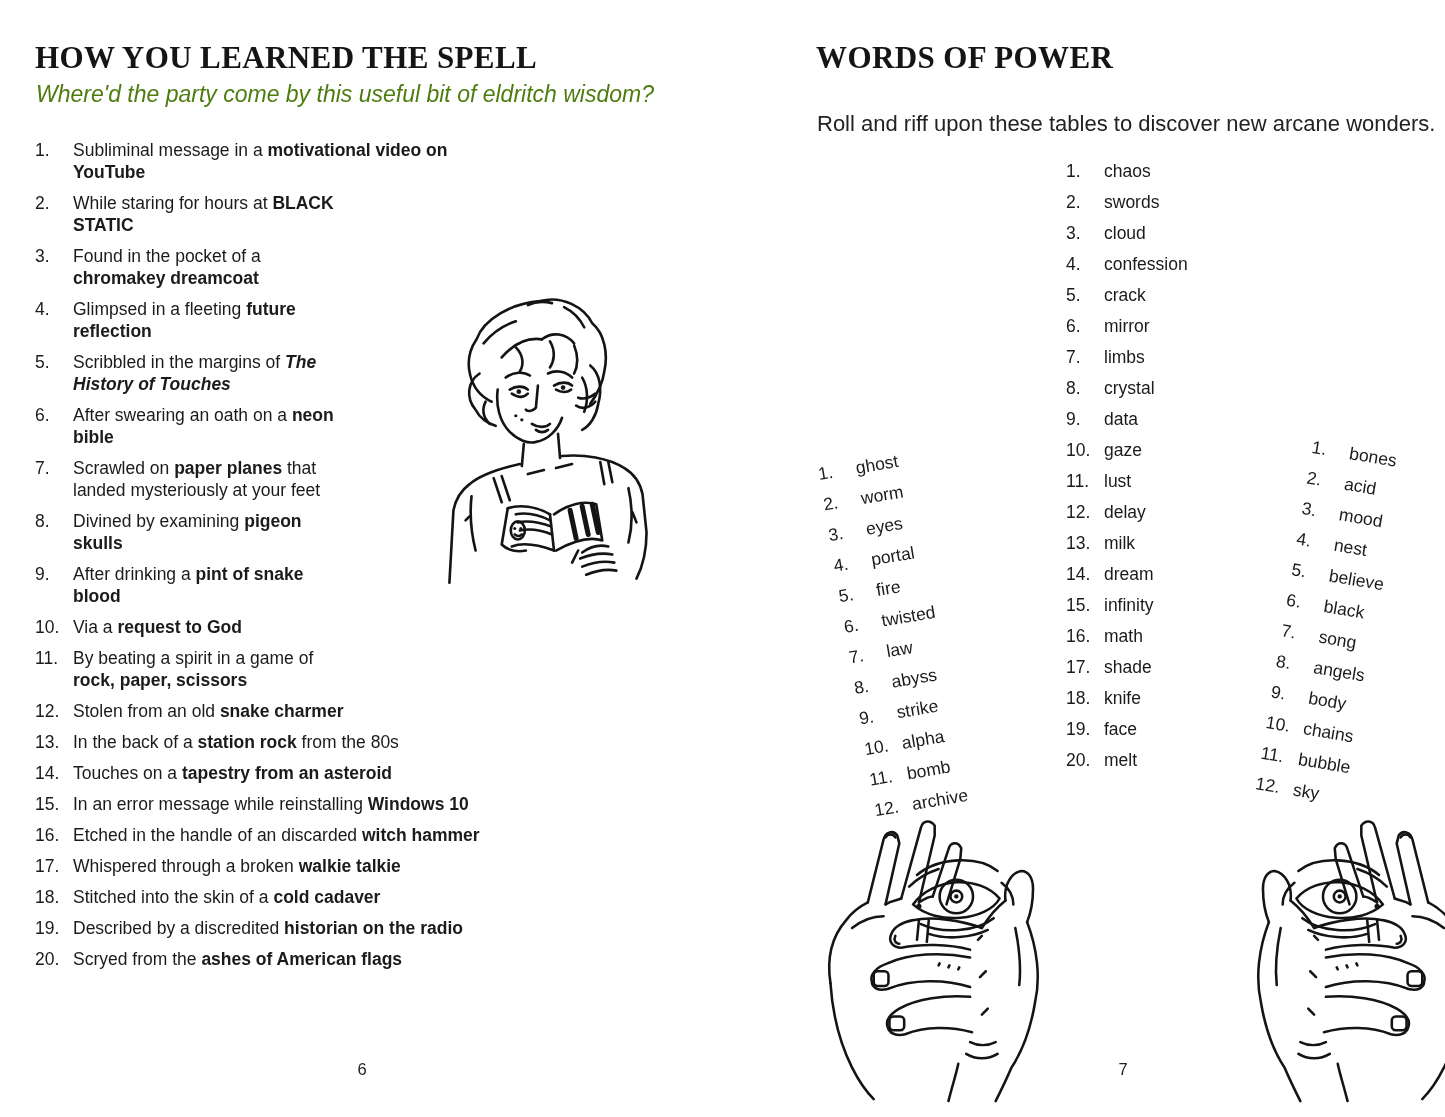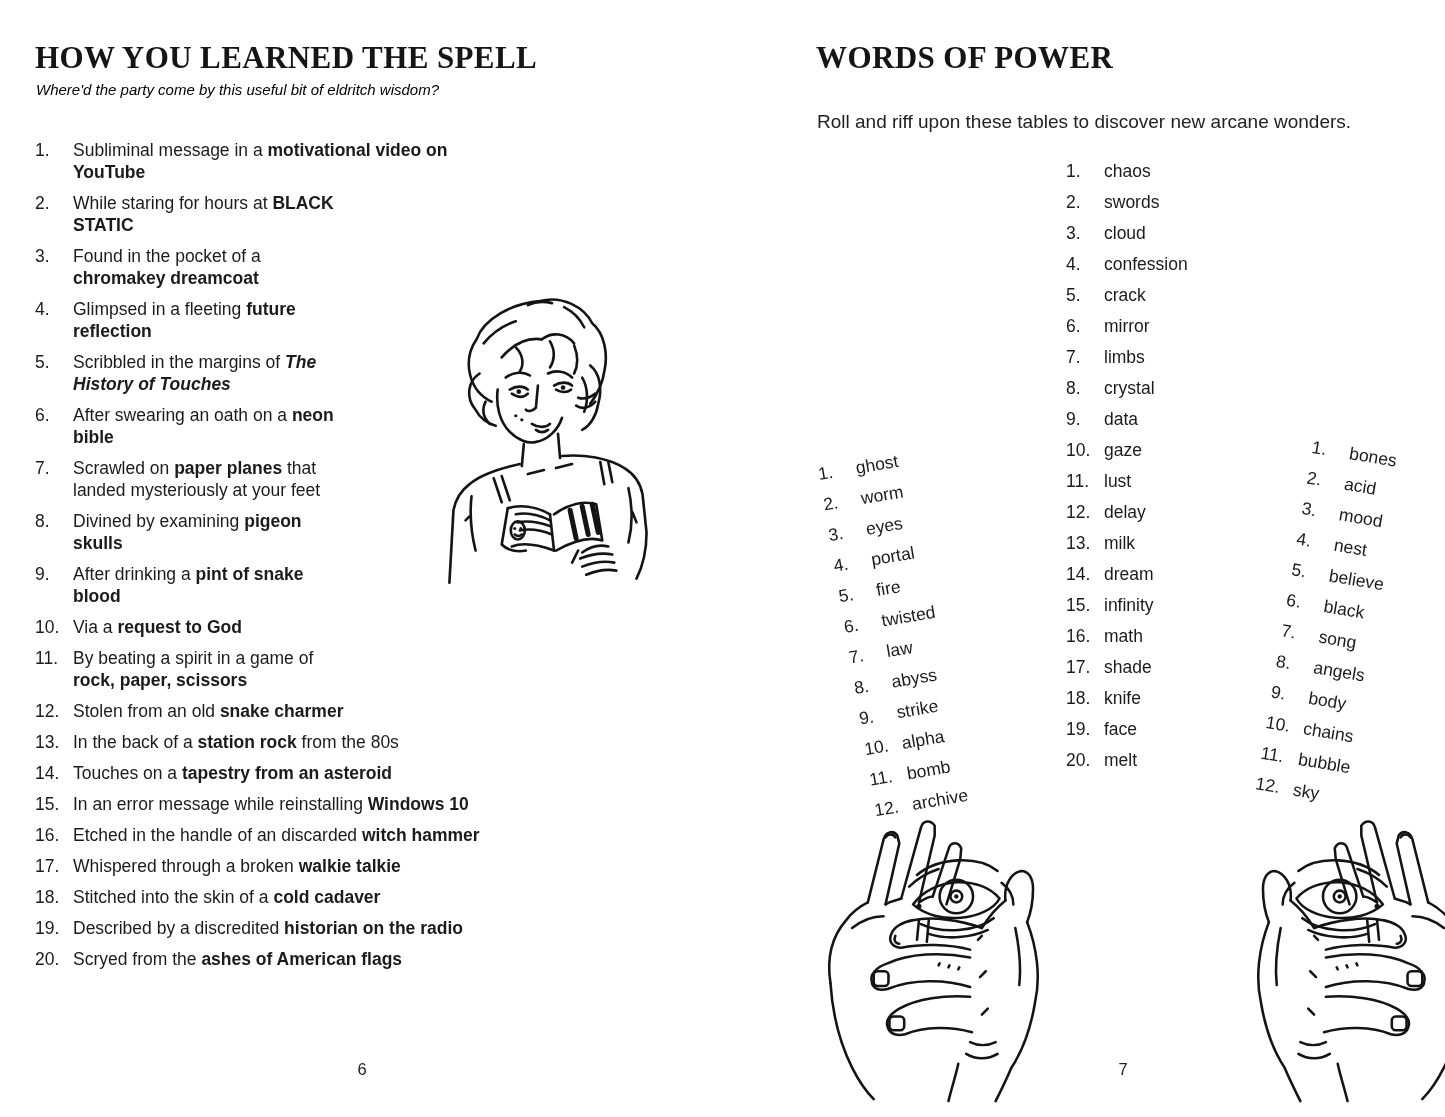--- a/index.html
+++ b/index.html
@@ -9,22 +9,22 @@
     -webkit-font-smoothing:antialiased;
   }
   .page{position:absolute;top:0;height:1117px;}
   #page-left{left:0;width:760px;text-decoration:underline;}
   #page-right{left:790px;width:655px;margin-left:26px;}
 
   .page-title{
     position:absolute;font-family:"Liberation Serif",serif;font-weight:700;
     font-size:31px;letter-spacing:.4px;color:#151515;white-space:nowrap;
   }
-  .page-subtitle{position:absolute;font-size:15px;font-style:italic;color:#000000;white-space:nowrap;}
-  .page-intro{position:absolute;font-size:19px;color:#222;white-space:nowrap;}
+  .page-subtitle{position:absolute;font-size:23px;font-style:italic;color:#4d7c0f;white-space:nowrap;}
+  .page-intro{position:absolute;font-size:22px;color:#222;white-space:nowrap;}
 
   ol.plain{list-style:none;margin:0;padding:0;position:absolute;}
   ol.plain li{position:relative;padding-left:38px;font-size:17.5px;line-height:22px;margin-bottom:9px;}
   ol.plain li .num{position:absolute;left:0;top:0;}
   .b{font-weight:700;}
   .bi{font-weight:700;font-style:italic;}
 
   #spell-list{left:35px;top:139px;width:505px;}
   #power-main-list{left:250px;top:160px;width:220px;}
   .tilted{width:178px;}

